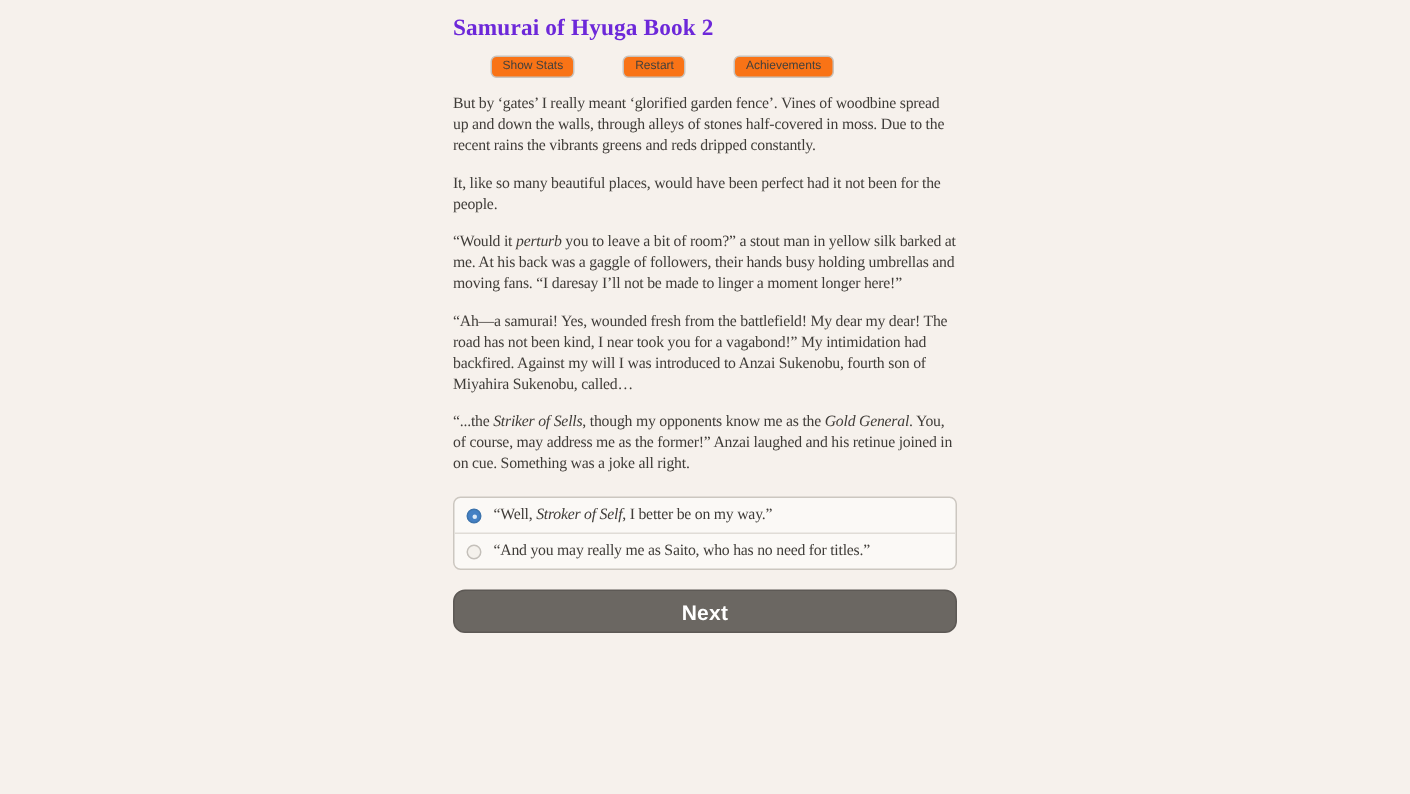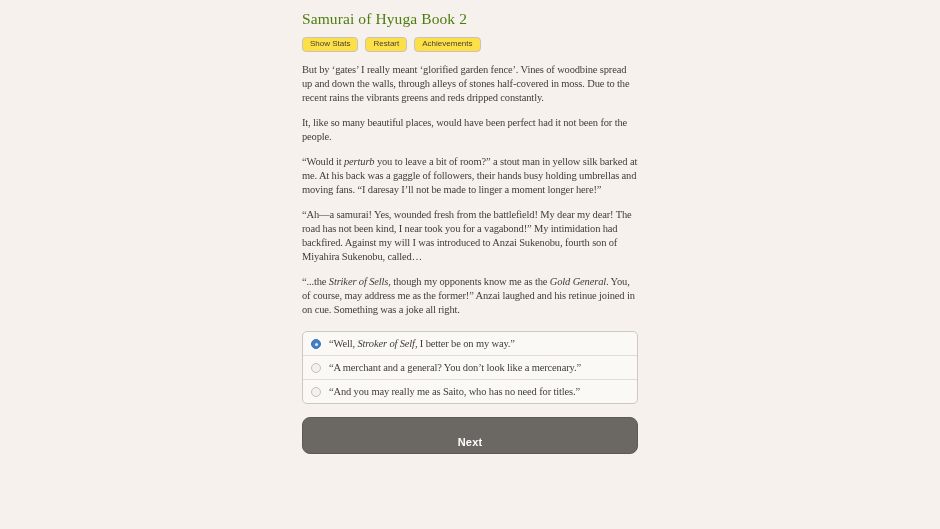--- a/index.html
+++ b/index.html
@@ -14,30 +14,30 @@
   html,body{margin:0;padding:0;}
   body{
     width:940px;height:529px;overflow:hidden;
     background:var(--page-bg);
     font-family:"Liberation Serif","DejaVu Serif",serif;
     color:var(--text);
   }
   .content{width:336px;margin:0 auto;padding-top:6px;}
   h1.game-title{
     font-family:"Liberation Serif","DejaVu Serif",serif;
-    font-size:15.5px;font-weight:400;letter-spacing:.1px;
-    color:#4d7c0f;margin:4px 0 0 0;
+    font-size:15.5px;font-weight:700;letter-spacing:.1px;
+    color:#6d28d9;margin:4px 0 0 0;
   }
   .author{font-size:10.5px;margin-top:6px;color:#44413d;}
   .toolbar{margin-top:9px;display:flex;gap:7px;}
   .tb-btn{
     font-family:"Liberation Sans","DejaVu Sans",sans-serif;
     font-size:8px;color:#43403c;
-    background:#fde047;border:1px solid #c8c3bd;border-radius:4px;
-    padding:2px 7px 3px;line-height:1;cursor:pointer;
+    background:#f97316;border:1px solid #c8c3bd;border-radius:4px;
+    padding:2px 7px 3px;line-height:1;cursor:pointer;margin-left:25px;
   }
   #story{margin-top:4px;}
   #story p{
     font-size:10.5px;line-height:14px;letter-spacing:-.15px;
     margin:11px 0;color:var(--text);
   }
   .choices{
     margin-top:14px;
     border:1px solid var(--box-border);border-radius:5px;
     background:var(--box-bg);overflow:hidden;text-align:center;
@@ -61,23 +61,23 @@
     content:"";position:absolute;left:3px;top:3px;width:3px;height:3px;
     border-radius:50%;background:#dce9f7;
   }
   .choice-text{
     font-size:10.5px;letter-spacing:-.15px;line-height:13px;color:var(--text);
   }
   .next-btn{
     display:block;width:100%;margin-top:13px;
     background:var(--next-bg);color:#fff;
     border:1px solid #5d5955;border-radius:8px;
-    padding:18px 0 5px;
+    padding:6px 0 5px;
     font-family:"Liberation Sans","DejaVu Sans",sans-serif;
-    font-size:11px;font-weight:700;letter-spacing:.2px;
+    font-size:14px;font-weight:700;letter-spacing:.2px;
     cursor:pointer;
   }
   em{}
 </style>
 </head>
 <body>
 
 <main class="content">
   <h1 class="game-title">Samurai of Hyuga Book 2</h1>
   <div class="toolbar" id="toolbar">
@@ -92,21 +92,17 @@
       <p>“Ah—a samurai! Yes, wounded fresh from the battlefield! My dear my dear! The road has not been kind, I near took you for a vagabond!” My intimidation had backfired. Against my will I was introduced to Anzai Sukenobu, fourth son of Miyahira Sukenobu, called…</p>
       <p>“...the <em>Striker of Sells</em>, though my opponents know me as the <em>Gold General</em>. You, of course, may address me as the former!” Anzai laughed and his retinue joined in on cue. Something was a joke all right.</p>
     </div>
   <div class="choices" id="choices" role="radiogroup">
       <label class="choice-row" role="radio" aria-checked="true">
         <span class="radio selected"></span>
         <span class="choice-text">“Well, <em>Stroker of Self</em>, I better be on my way.”</span>
       </label>
       <label class="choice-row" role="radio" aria-checked="false">
         <span class="radio"></span>
-        <span class="choice-text">“A merchant and a general? You don’t look like a mercenary.”</span>
-      </label>
-      <label class="choice-row" role="radio" aria-checked="false">
-        <span class="radio"></span>
         <span class="choice-text">“And you may really me as Saito, who has no need for titles.”</span>
       </label>
     </div>
   <button class="next-btn">Next</button>
 </main>
 
 </body></html>

